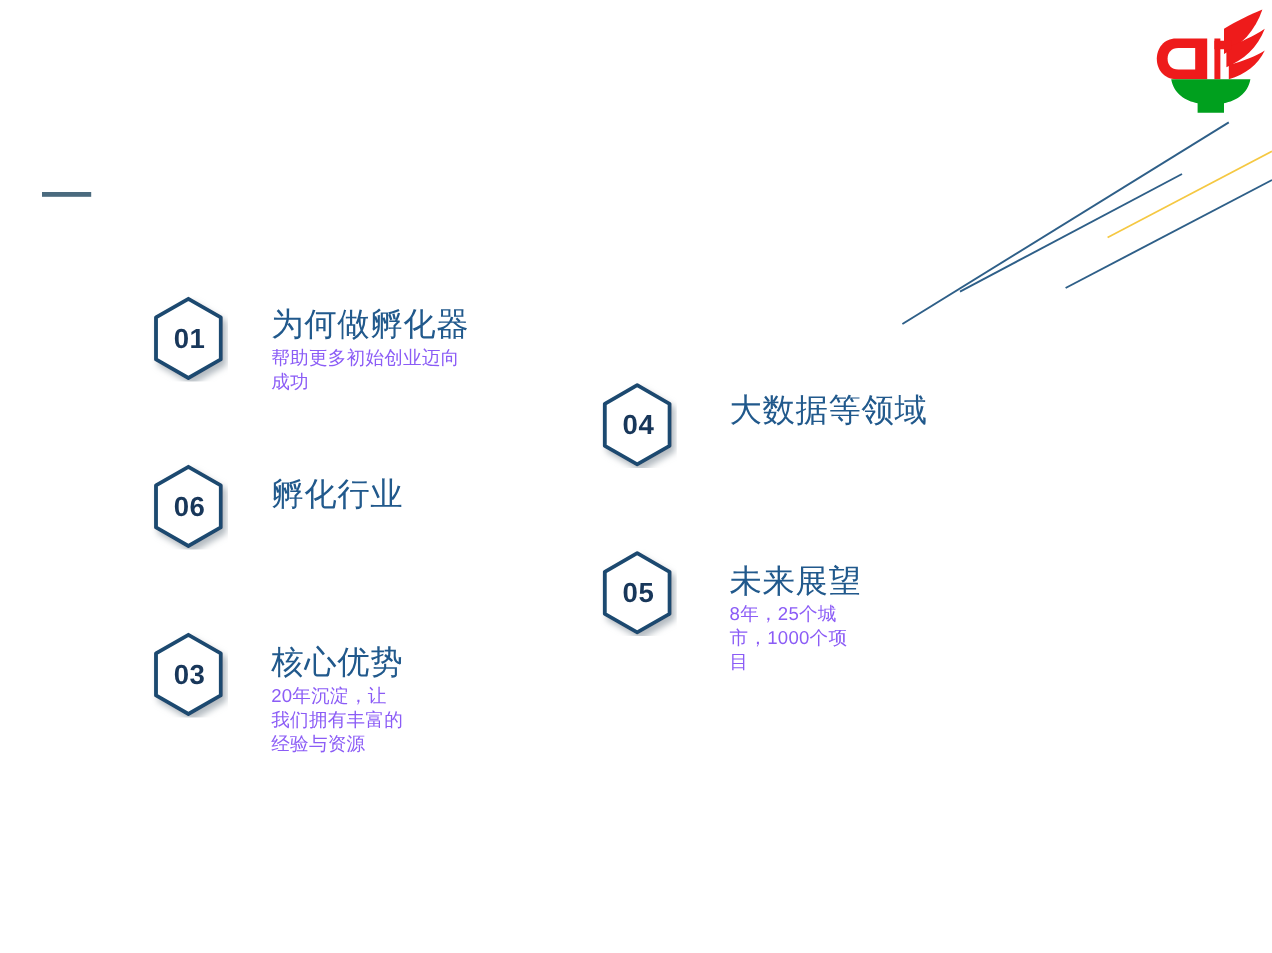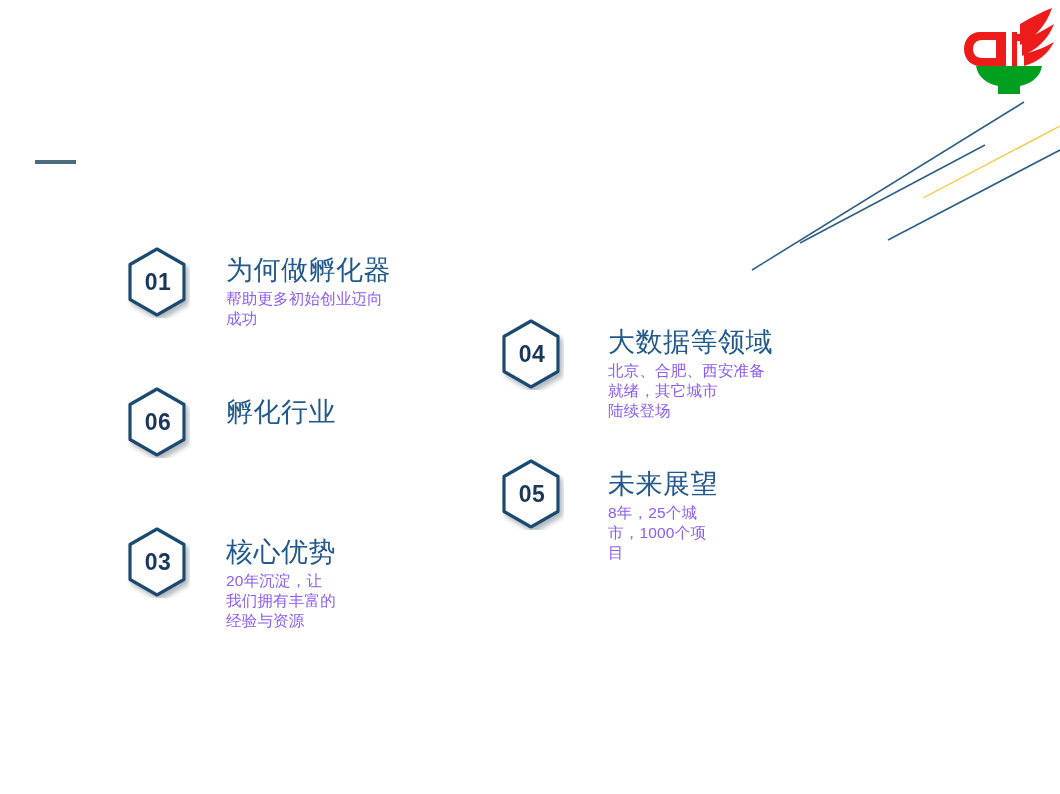--- a/index.html
+++ b/index.html
@@ -208,22 +208,20 @@
       <defs>
         <filter id="hexshadow4" x="-40%" y="-40%" width="200%" height="200%">
           <feDropShadow dx="3" dy="4" stdDeviation="2.6" flood-color="#9aa3ab" flood-opacity="0.75"></feDropShadow>
         </filter>
       </defs>
       <polygon points="31,3 58,18.5 58,53.5 31,69 4,53.5 4,18.5" fill="#ffffff" stroke="#1B4A70" stroke-width="3.2" stroke-linejoin="round" filter="url(#hexshadow4)"></polygon>
     </svg>
     <div class="hex-num">04</div>
     <div class="item-text">
       <div class="item-heading">大数据等领域</div>
-      <div class="item-sub">北京、合肥、西安准备就绪，其它城市
-陆续登场</div>
     </div>
   </div>
 
   <div class="agenda-item" id="item-05">
     <svg class="hexagon" viewBox="0 0 64 72" xmlns="http://www.w3.org/2000/svg">
       <defs>
         <filter id="hexshadow5" x="-40%" y="-40%" width="200%" height="200%">
           <feDropShadow dx="3" dy="4" stdDeviation="2.6" flood-color="#9aa3ab" flood-opacity="0.75"></feDropShadow>
         </filter>
       </defs>

